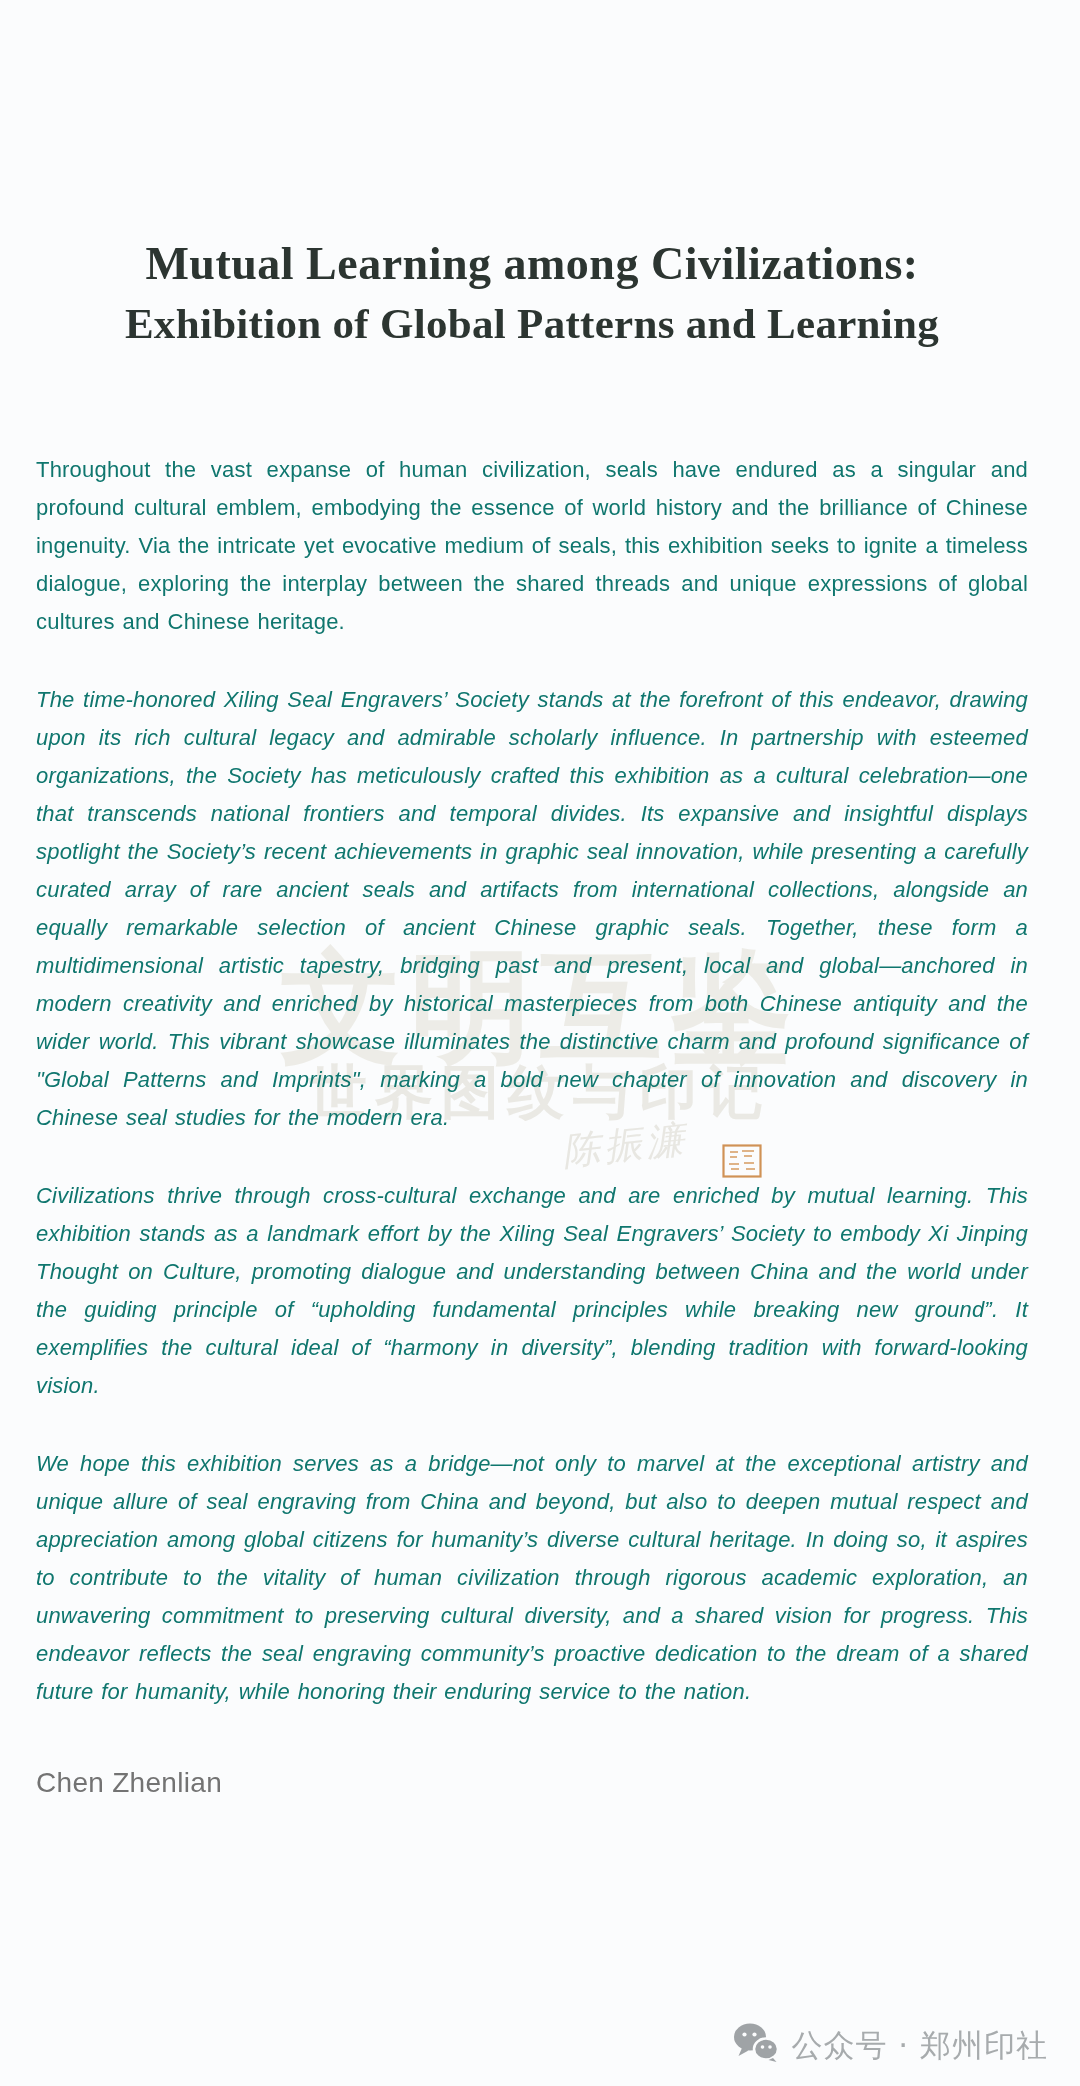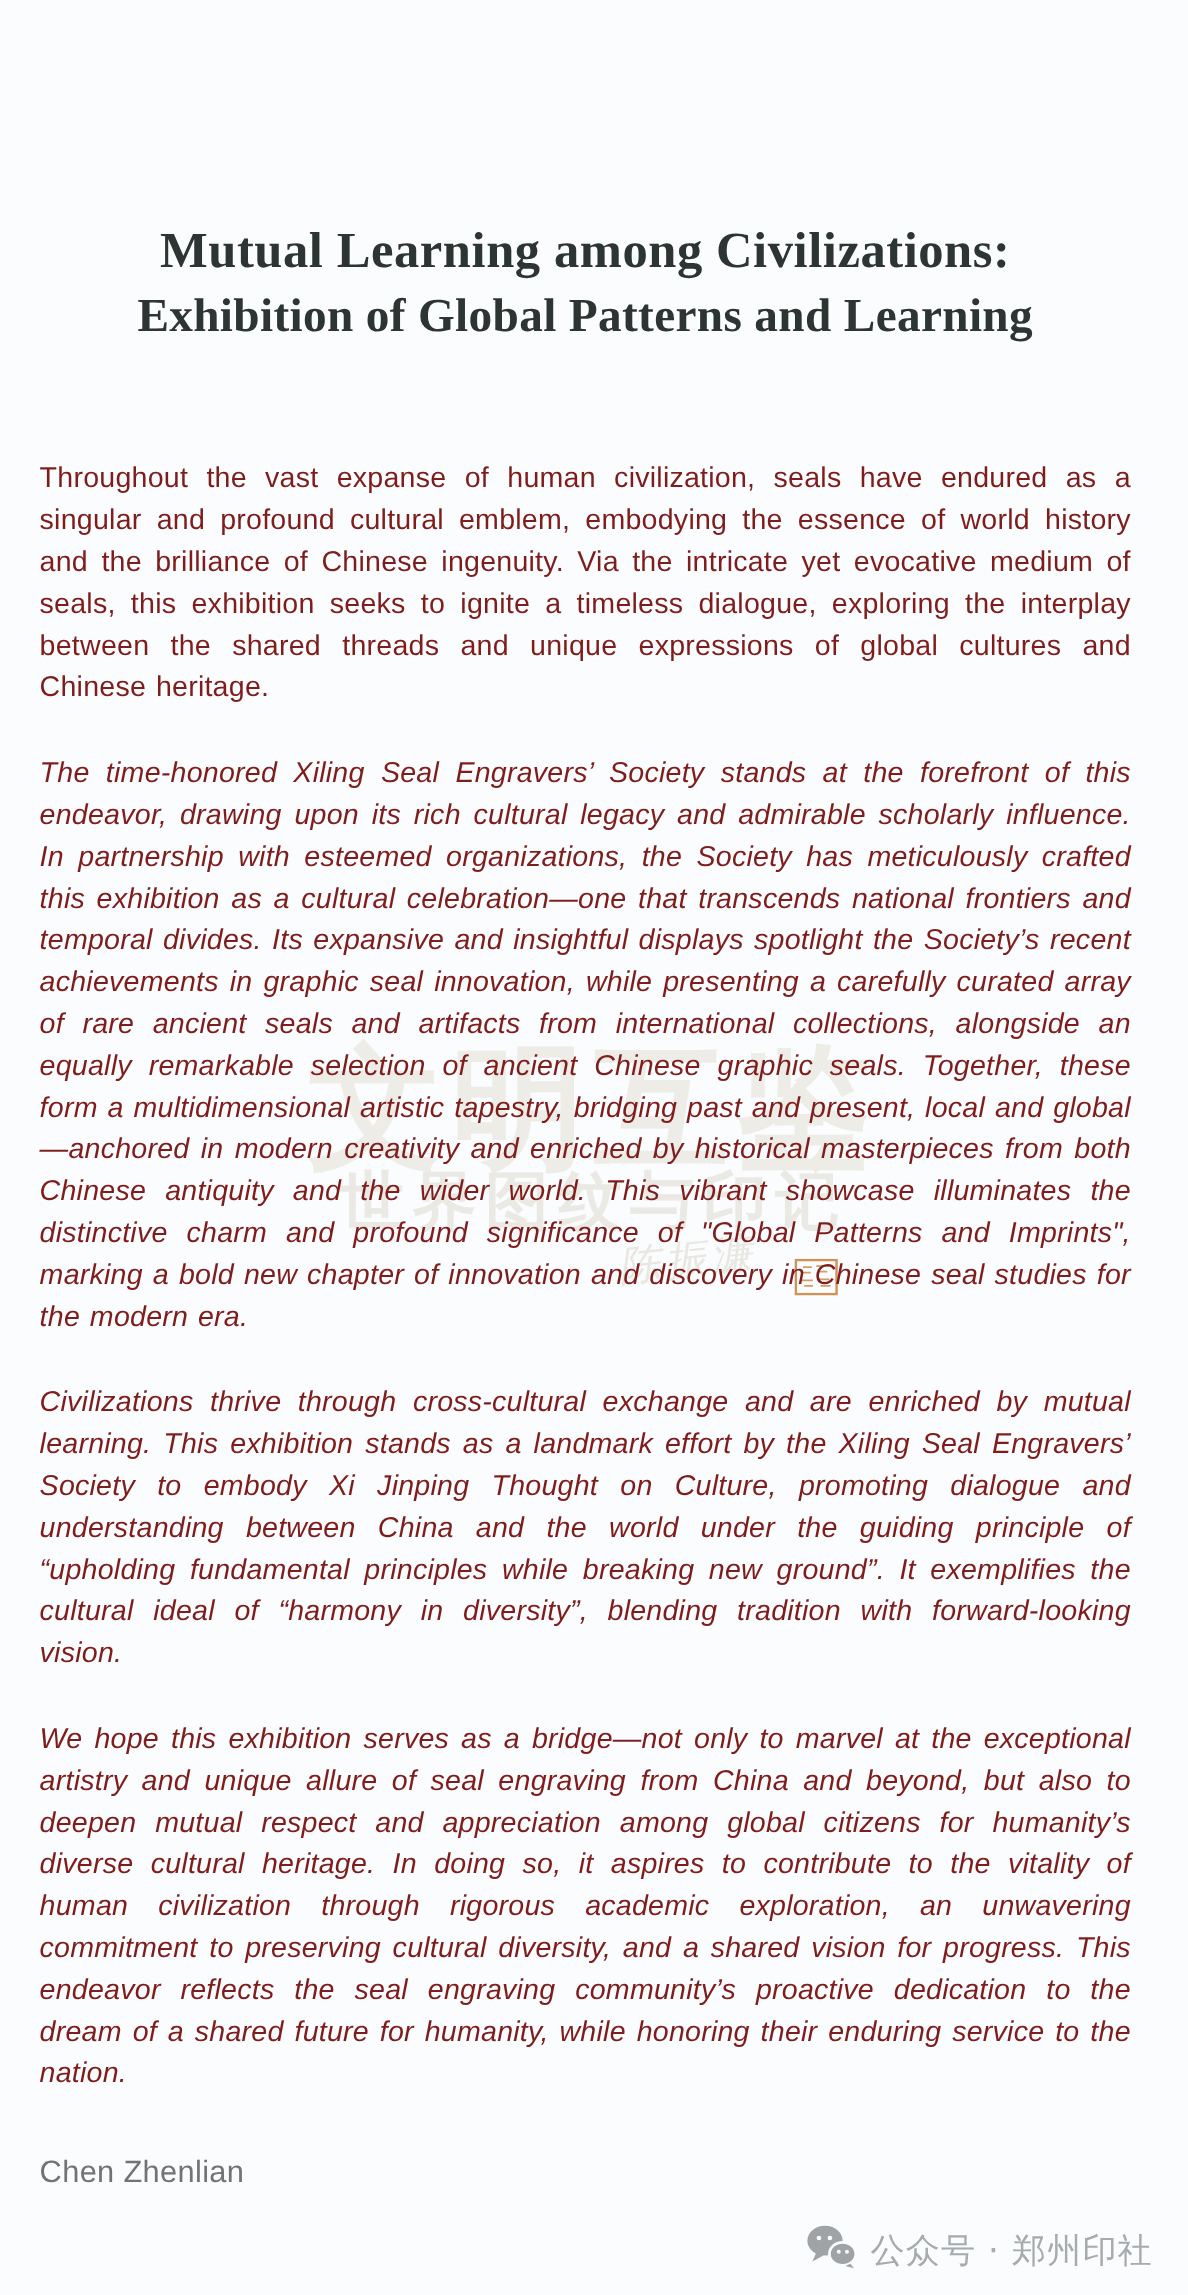--- a/index.html
+++ b/index.html
@@ -29,36 +29,36 @@
     position: absolute; top: 1126px; left: 562px;
     font-family: "DejaVu Sans", sans-serif;
     font-size: 38px; font-style: italic; letter-spacing: 4px;
     color: #e8e7e2; transform: rotate(-6deg); line-height: 1;
   }
   .wm-seal { position: absolute; top: 1144px; left: 722px; opacity: 0.85; }
 
   
   .content {
     position: absolute; inset: 0; z-index: 1;
-    padding: 0 52px 0 36px; box-sizing: border-box;
+    padding: 0 52px 0 36px; box-sizing: border-box; margin-top: 36px;
   }
   .title {
     padding-top: 197px; text-align: center;
     font-family: "Liberation Serif", serif;
     font-weight: bold; color: #2c3531;
   }
   .title-line1 { font-size: 46px; line-height: 62px; letter-spacing: 0.5px; }
   .title-line2 { font-size: 43px; line-height: 58px; letter-spacing: 0.3px; }
 
   .body-text { margin-top: 98px; }
   .body-text p {
     margin: 0;
-    font-size: 26px; line-height: 38px;
+    font-size: 22px; line-height: 38px;
     text-align: justify;
-    color: #7f1d1d;
+    color: #0f766e;
     letter-spacing: 0.2px; word-spacing: 1.5px;
   }
   .body-text p + p { margin-top: 40px; font-style: italic; }
 
   .signature {
     margin-top: 56px; text-align: left;
     font-size: 28px; color: #737373; letter-spacing: 0.3px;
   }
 
   .footer {

